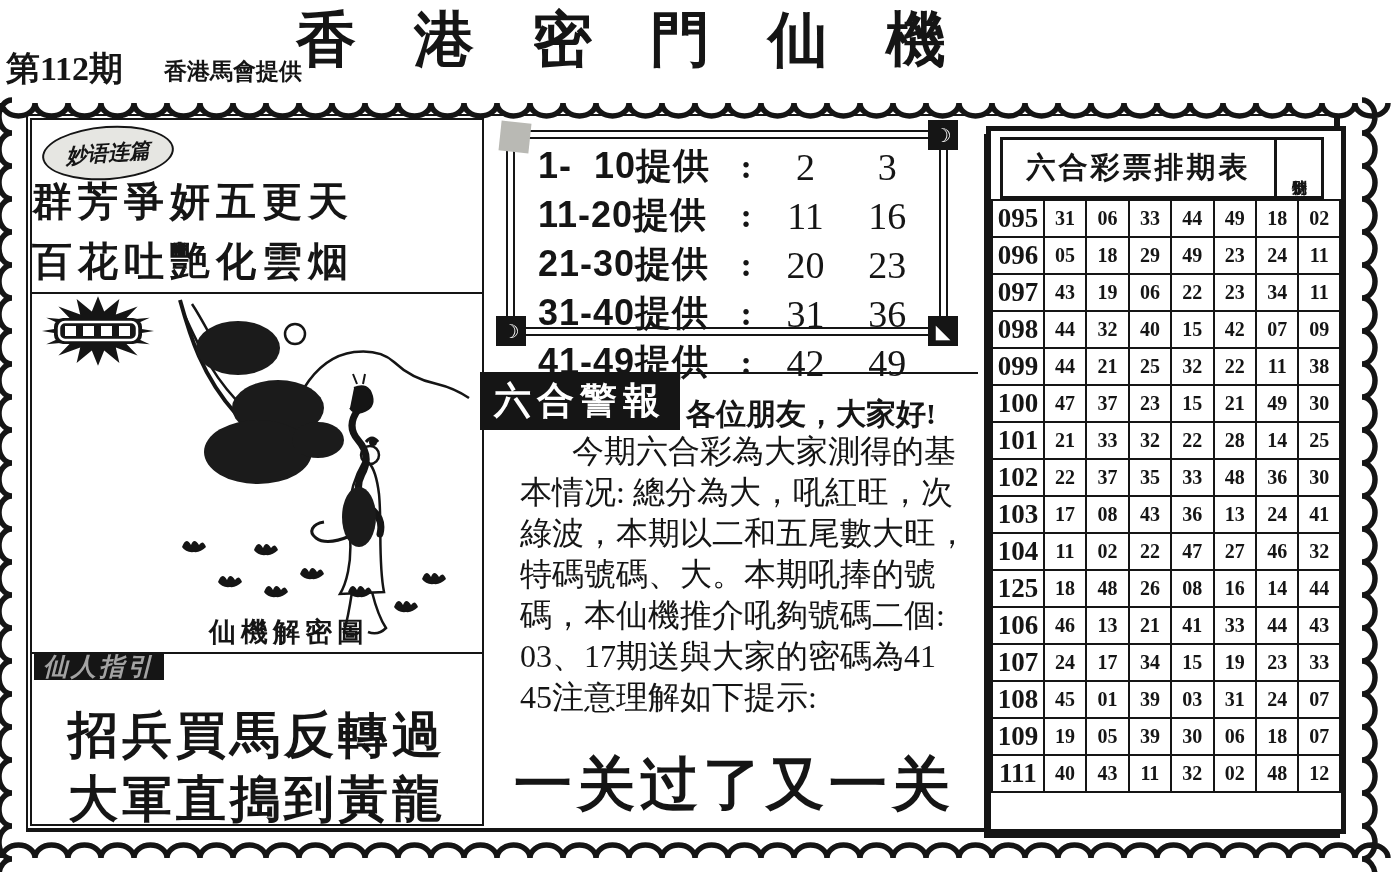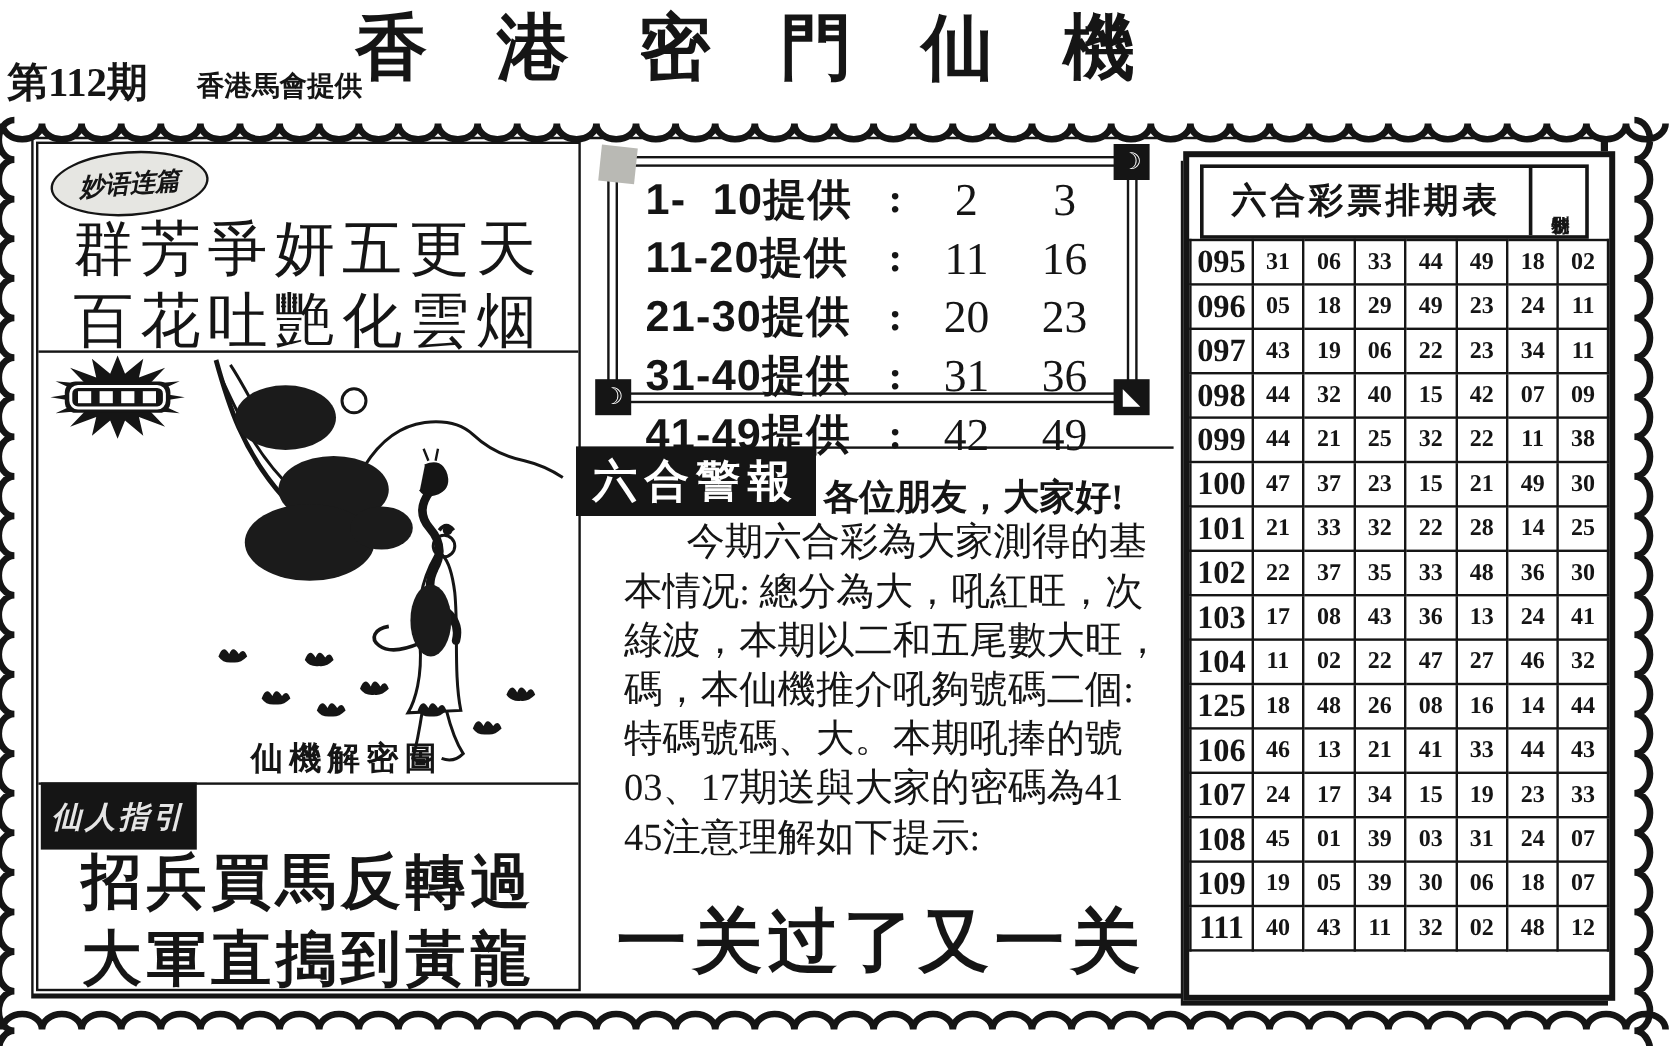--- a/index.html
+++ b/index.html
@@ -14,26 +14,26 @@
   
   #outer-frame{left:26px;top:114px;width:1306px;height:712px;
      border-left:2px solid #151515;border-top:2px solid #151515;
      border-bottom:4px solid #151515;border-right:6px solid #151515;}
   
   #left-panel{left:30px;top:118px;width:450px;height:704px;border:2px solid #151515;}
   #left-top-box{left:0;top:0;width:100%;height:172px;border-bottom:2px solid #151515;}
   #oval-badge{left:10px;top:6px;width:128px;height:50px;border:2px solid #151515;border-radius:50%;
      background:#e6e6e2;transform:rotate(-4deg);display:flex;align-items:center;justify-content:center;
      font-size:21px;font-style:italic;font-weight:bold;}
-  .poem-top{width:100%;text-align:center;font-size:50px;font-weight:normal;letter-spacing:6px;white-space:nowrap;}
+  .poem-top{width:100%;font-size:40px;font-weight:bold;letter-spacing:6px;white-space:nowrap;}
   #poem-t1{top:54px;} #poem-t2{top:114px;}
   #left-mid-box{left:0;top:172px;width:100%;height:360px;border-bottom:2px solid #151515;}
   #illustration{left:0;top:0;width:450px;height:358px;}
   #illo-caption{left:0;bottom:2px;width:100%;text-align:center;font-size:27px;font-weight:bold;letter-spacing:5px;margin-left:32px;}
-  #pointer-label{left:2px;top:532px;width:130px;height:56px;background:#151515;color:#e5e5e5;
+  #pointer-label{left:2px;top:532px;width:130px;height:28px;background:#151515;color:#a3a3a3;
      display:flex;align-items:center;justify-content:center;font-size:25px;font-weight:bold;
      font-style:italic;letter-spacing:3px;}
   .poem-bot{width:100%;text-align:center;font-size:50px;font-weight:bold;letter-spacing:4px;white-space:nowrap;}
   #poem-b1{top:582px;} #poem-b2{top:646px;}
   
   #mid-panel{left:480px;top:118px;width:506px;height:704px;}
   #tips-frame{left:26px;top:12px;width:438px;height:202px;border:2px solid #151515;}
   #tips-frame-inner{left:5px;top:5px;right:5px;bottom:5px;border:2px solid #151515;}
   .corner{width:30px;height:30px;background:#151515;color:#fff;display:flex;align-items:center;
      justify-content:center;font-size:19px;line-height:1;}
@@ -190,22 +190,22 @@
         </div>
       </div>
   </div>
   <div class="abs" id="alert-rule"></div>
   <div class="abs" id="alert-label">六合警報</div>
   <div class="abs" id="greeting">各位朋友，大家好!</div>
   <div class="abs" id="alert-paragraph">
       <div class="para-line indent">今期六合彩為大家測得的基</div>
       <div class="para-line">本情况: 總分為大，吼紅旺，次</div>
       <div class="para-line">綠波，本期以二和五尾數大旺，</div>
+      <div class="para-line">特碼號碼、大。本期吼捧的號</div>
       <div class="para-line">碼，本仙機推介吼夠號碼二個:</div>
-      <div class="para-line">特碼號碼、大。本期吼捧的號</div>
       <div class="para-line">03、17期送與大家的密碼為41</div>
       <div class="para-line">45注意理解如下提示:</div>
     </div>
   <div class="abs" id="slogan">一关过了又一关</div>
 </div>
 
 <div class="abs" id="table-box">
   <div class="abs" id="table-header">
     <div id="table-title">六合彩票排期表</div>
     <div id="special-header">特別號</div>

